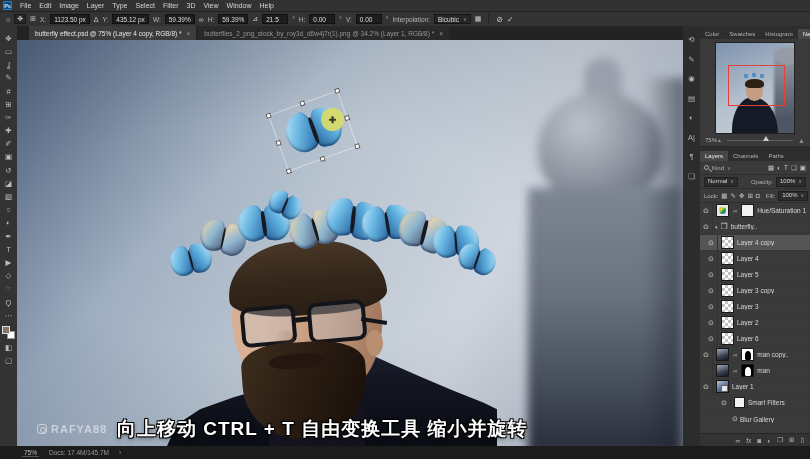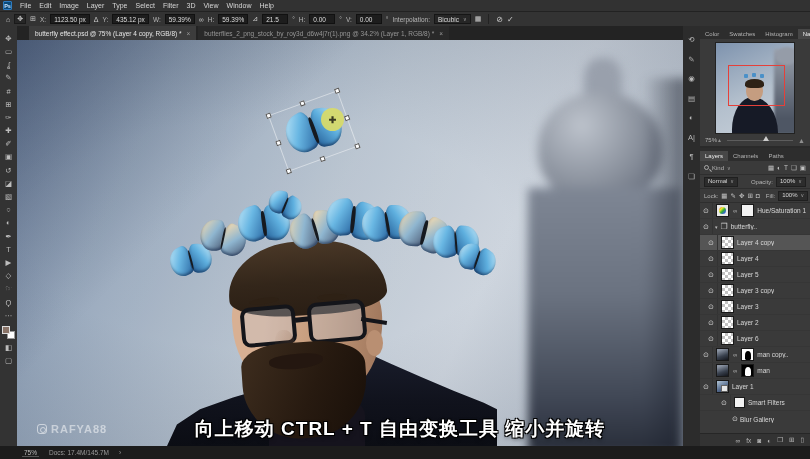--- a/index.html
+++ b/index.html
@@ -95,21 +95,21 @@
   
   .tbox{position:absolute;left:259px;top:61px;width:74px;height:60px;transform:rotate(-20deg);
     border:1px solid rgba(255,255,255,.45)}
   .hd{position:absolute;width:5px;height:5px;background:#fff;border:1px solid #555}
   .hd.tl{left:-3px;top:-3px}.hd.tm{left:50%;margin-left:-3px;top:-3px}.hd.tr{right:-3px;top:-3px}
   .hd.ml{left:-3px;top:50%;margin-top:-3px}.hd.mr{right:-3px;top:50%;margin-top:-3px}
   .hd.bl{left:-3px;bottom:-3px}.hd.bm{left:50%;margin-left:-3px;bottom:-3px}.hd.br{right:-3px;bottom:-3px}
   .ycur{position:absolute;left:304px;top:68px;width:23px;height:23px;border-radius:50%;
     background:rgba(215,218,106,.95);display:grid;place-items:center;color:#3a3a22;font-size:9px;font-weight:bold}
   
-  .cap{position:absolute;left:100px;width:566px;bottom:4px;text-align:center;font-size:19px;font-weight:bold;
+  .cap{position:absolute;left:100px;width:566px;bottom:4px;text-align:left;font-size:19px;font-weight:bold;
     color:#fff;letter-spacing:1px;white-space:nowrap;
     text-shadow:-1px -1px 0 #000,1px -1px 0 #000,-1px 1px 0 #000,1px 1px 0 #000,0 2px 4px rgba(0,0,0,.55)}
   .wm{position:absolute;left:20px;bottom:11px;display:flex;align-items:center;gap:4px;
     color:rgba(255,255,255,.5);font-size:11px;font-weight:bold;letter-spacing:1px}
   .igic{width:10px;height:10px;border:1px solid rgba(255,255,255,.55);border-radius:3px;position:relative}
   .igic:after{content:"";position:absolute;left:2px;top:2px;width:4px;height:4px;border:1px solid rgba(255,255,255,.55);border-radius:50%}
 
   
   .strip{position:absolute;left:683px;top:26px;width:17px;height:420px;background:#2c2c2c;
     display:flex;flex-direction:column;align-items:center;padding-top:10px;gap:12px;z-index:25}

